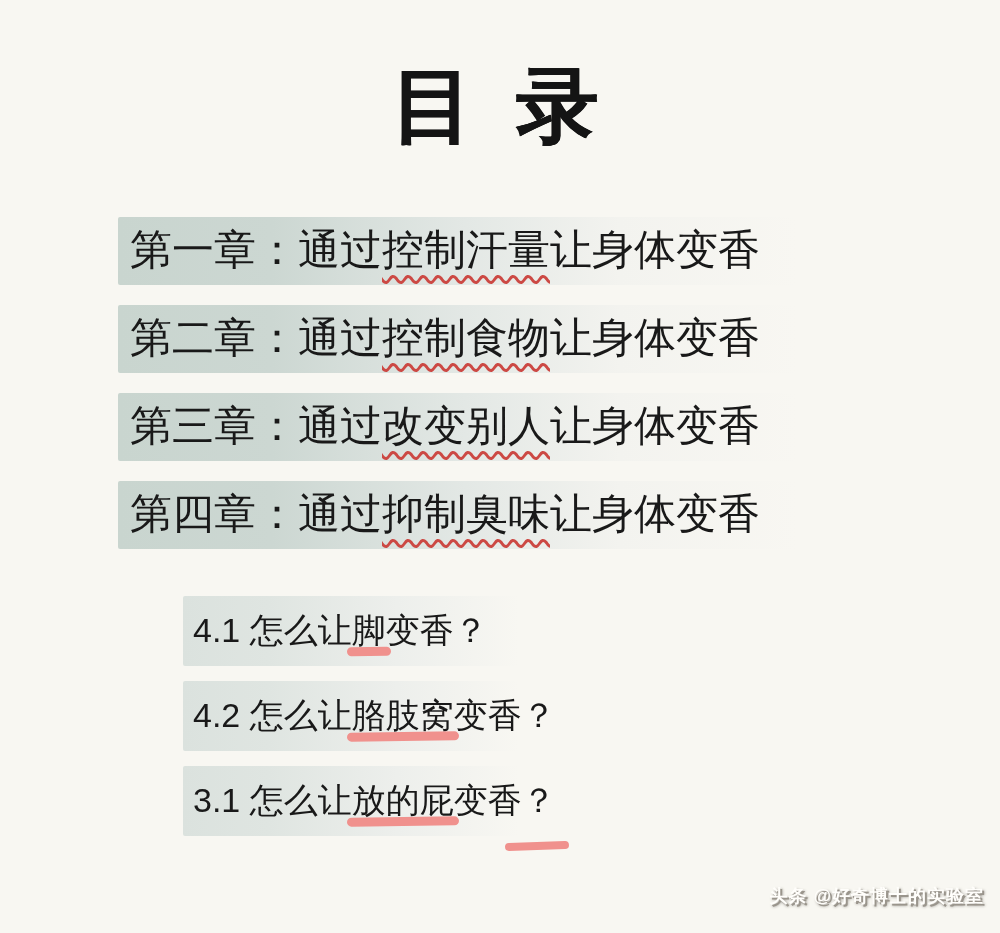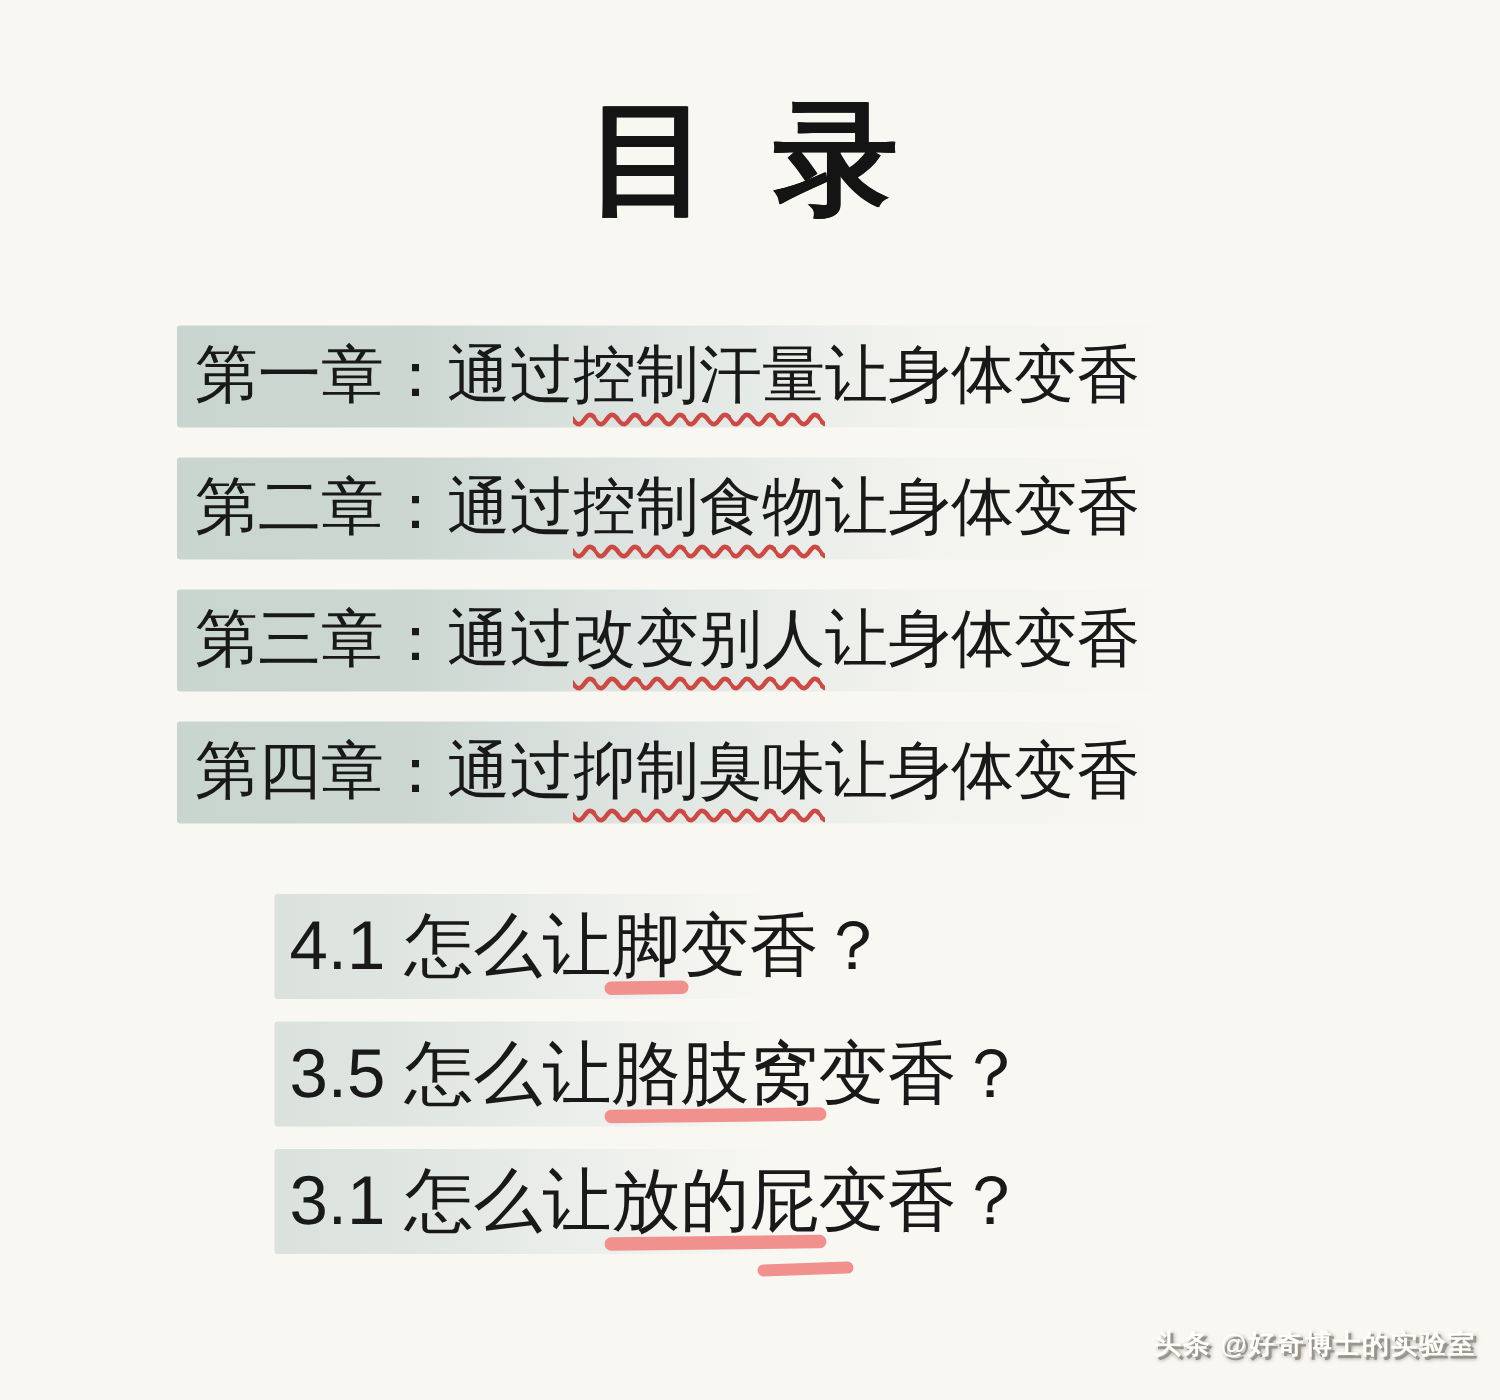--- a/index.html
+++ b/index.html
@@ -58,21 +58,21 @@
 
   
   .sub-row {
     position: absolute;
     left: 183px;
     width: 390px;
     height: 70px;
     border-radius: 2px;
     background: linear-gradient(90deg,
       #dbe2de 0%, #dfe5e1 22%, #edefec 55%, #f8f7f2 86%);
-    font-size: 46px;
+    font-size: 34px;
     line-height: 68px;
     font-weight: 500;
     white-space: nowrap;
   }
   .sub-row .row-text { padding-left: 10px; display: inline-block; }
 
   .kw-line { position: relative; }
   .kw-line::after {
     content: "";
     position: absolute;
@@ -128,21 +128,21 @@
 
   <div class="chapter-row" style="top:481px">
     <span class="row-text"><span>第四章：通过</span><span class="kw-wavy">抑制臭味</span><span>让身体变香</span></span>
   </div>
 
   <div class="sub-row" style="top:596px">
     <span class="row-text"><span>4.1 怎么让</span><span class="kw-line">脚</span><span>变香？</span></span>
   </div>
 
   <div class="sub-row" style="top:681px">
-    <span class="row-text"><span>3.5 怎么让</span><span class="kw-line">胳肢窝</span><span>变香？</span></span>
+    <span class="row-text"><span>4.2 怎么让</span><span class="kw-line">胳肢窝</span><span>变香？</span></span>
   </div>
 
   <div class="sub-row" style="top:766px">
     <span class="row-text"><span>3.1 怎么让</span><span class="kw-line">放的屁</span><span>变香？</span></span>
     <div class="extra-underline"></div>
   </div>
 
   <div class="watermark">头条 @好奇博士的实验室</div>
 
 </div>

